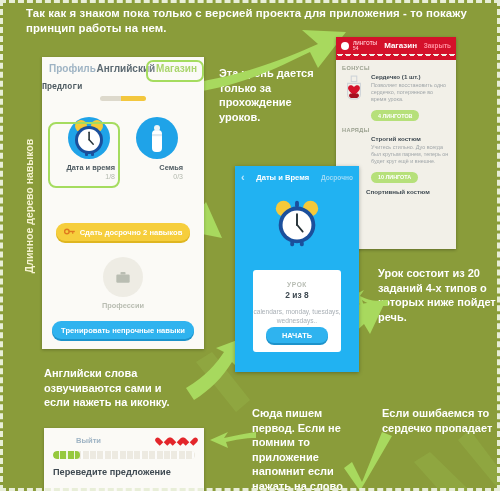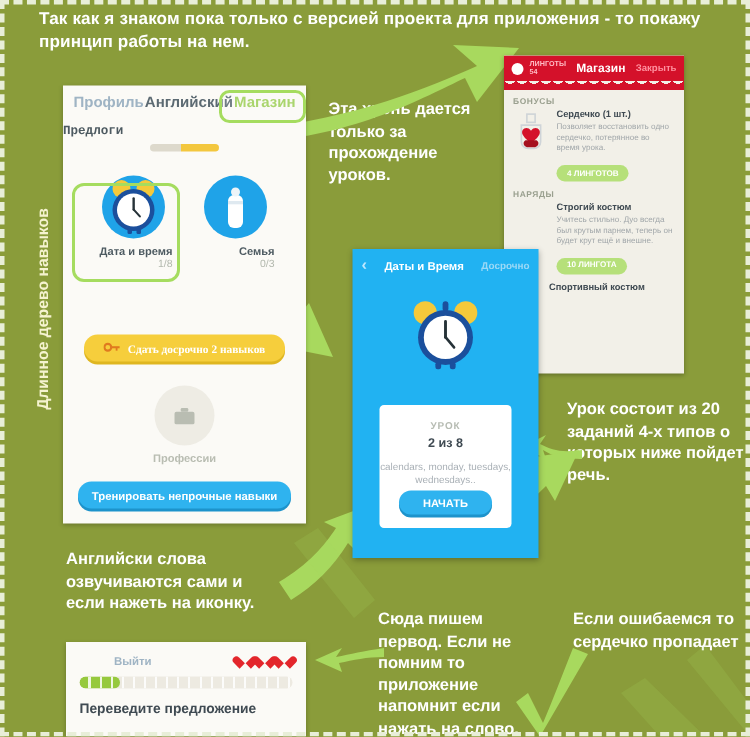--- a/index.html
+++ b/index.html
@@ -69,21 +69,21 @@
   }
   .skill .nm{font-size:7.4px;font-weight:bold;color:#4d5a61;margin-top:4px;}
   .skill .ct{font-size:7px;color:#b3b9ae;margin-top:1px;}
   .hl-skill{
     position:absolute;left:48px;top:122px;width:68px;height:62px;
     border:2px solid #a5dc5f;border-radius:8px;z-index:14;
   }
   .btn-gold{
     position:absolute;left:14px;top:166px;width:134px;height:18px;border-radius:9px;
     background:#f6ce3c;display:flex;align-items:center;justify-content:center;gap:5px;
-    color:#fff;font-size:7.6px;font-weight:bold;box-shadow:0 2px 0 #dfb620;font-family:Liberation Serif, serif;
+    color:#fff;font-size:7.6px;font-weight:bold;box-shadow:0 2px 0 #dfb620;
   }
   .prof{position:absolute;left:0;top:200px;width:162px;text-align:center;}
   .prof .circ{width:40px;height:40px;border-radius:50%;background:#eeece4;margin:0 auto;
               display:flex;align-items:center;justify-content:center;}
   .prof .nm{font-size:7.4px;font-weight:bold;color:#b9bdb2;margin-top:4px;}
   .btn-blue{
     position:absolute;left:10px;top:264px;width:142px;height:18px;border-radius:9px;
     background:#2fb3ef;display:flex;align-items:center;justify-content:center;
     color:#fff;font-size:7.6px;font-weight:bold;box-shadow:0 2px 0 #1d93cb;
   }

